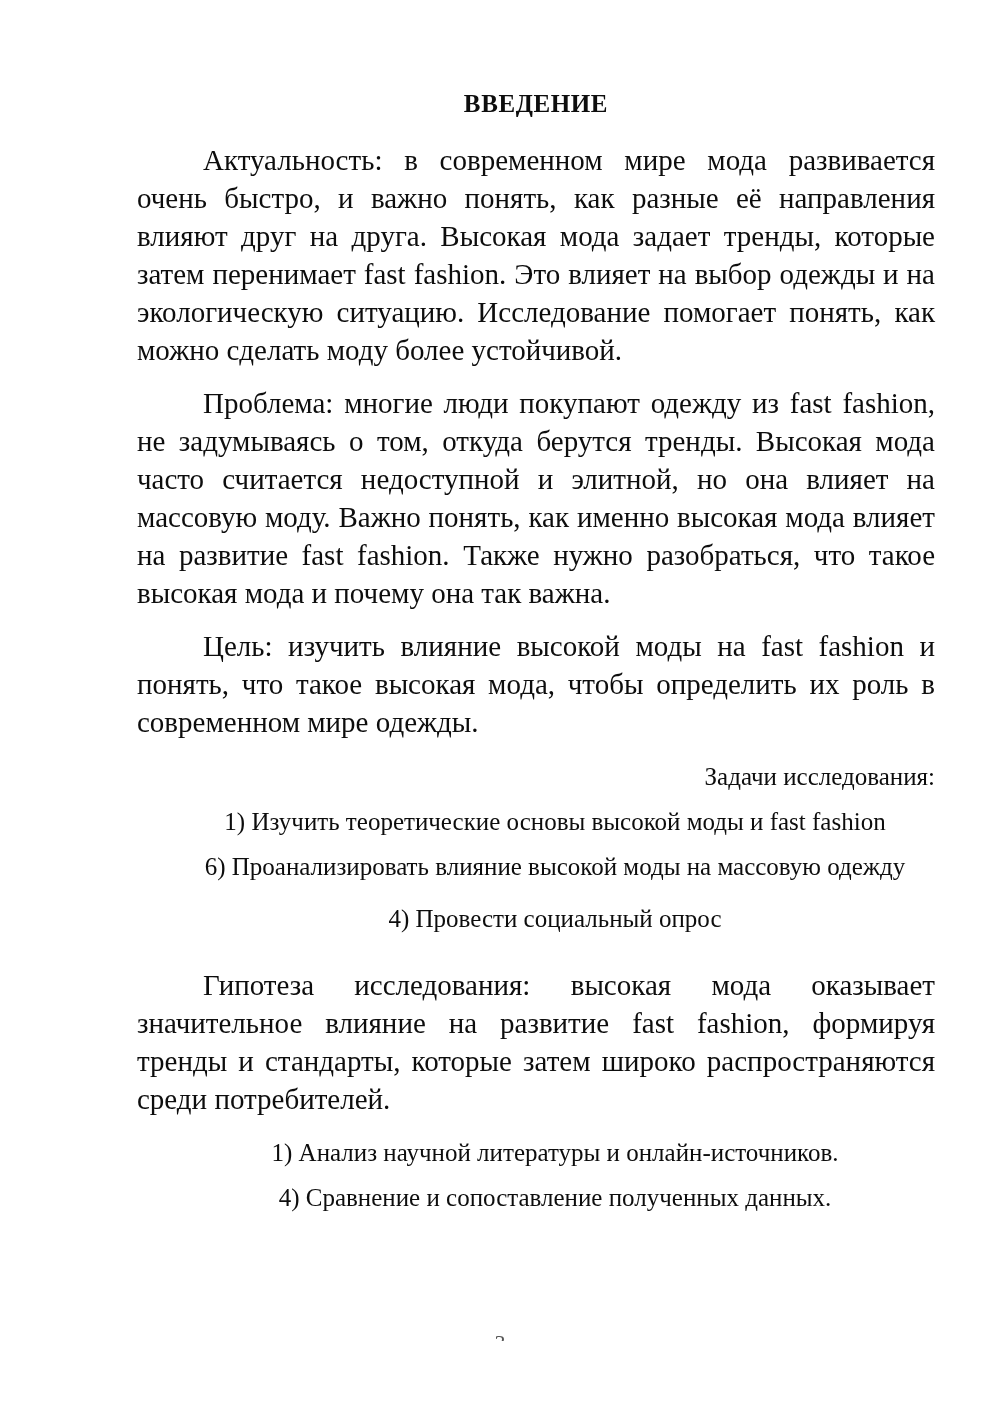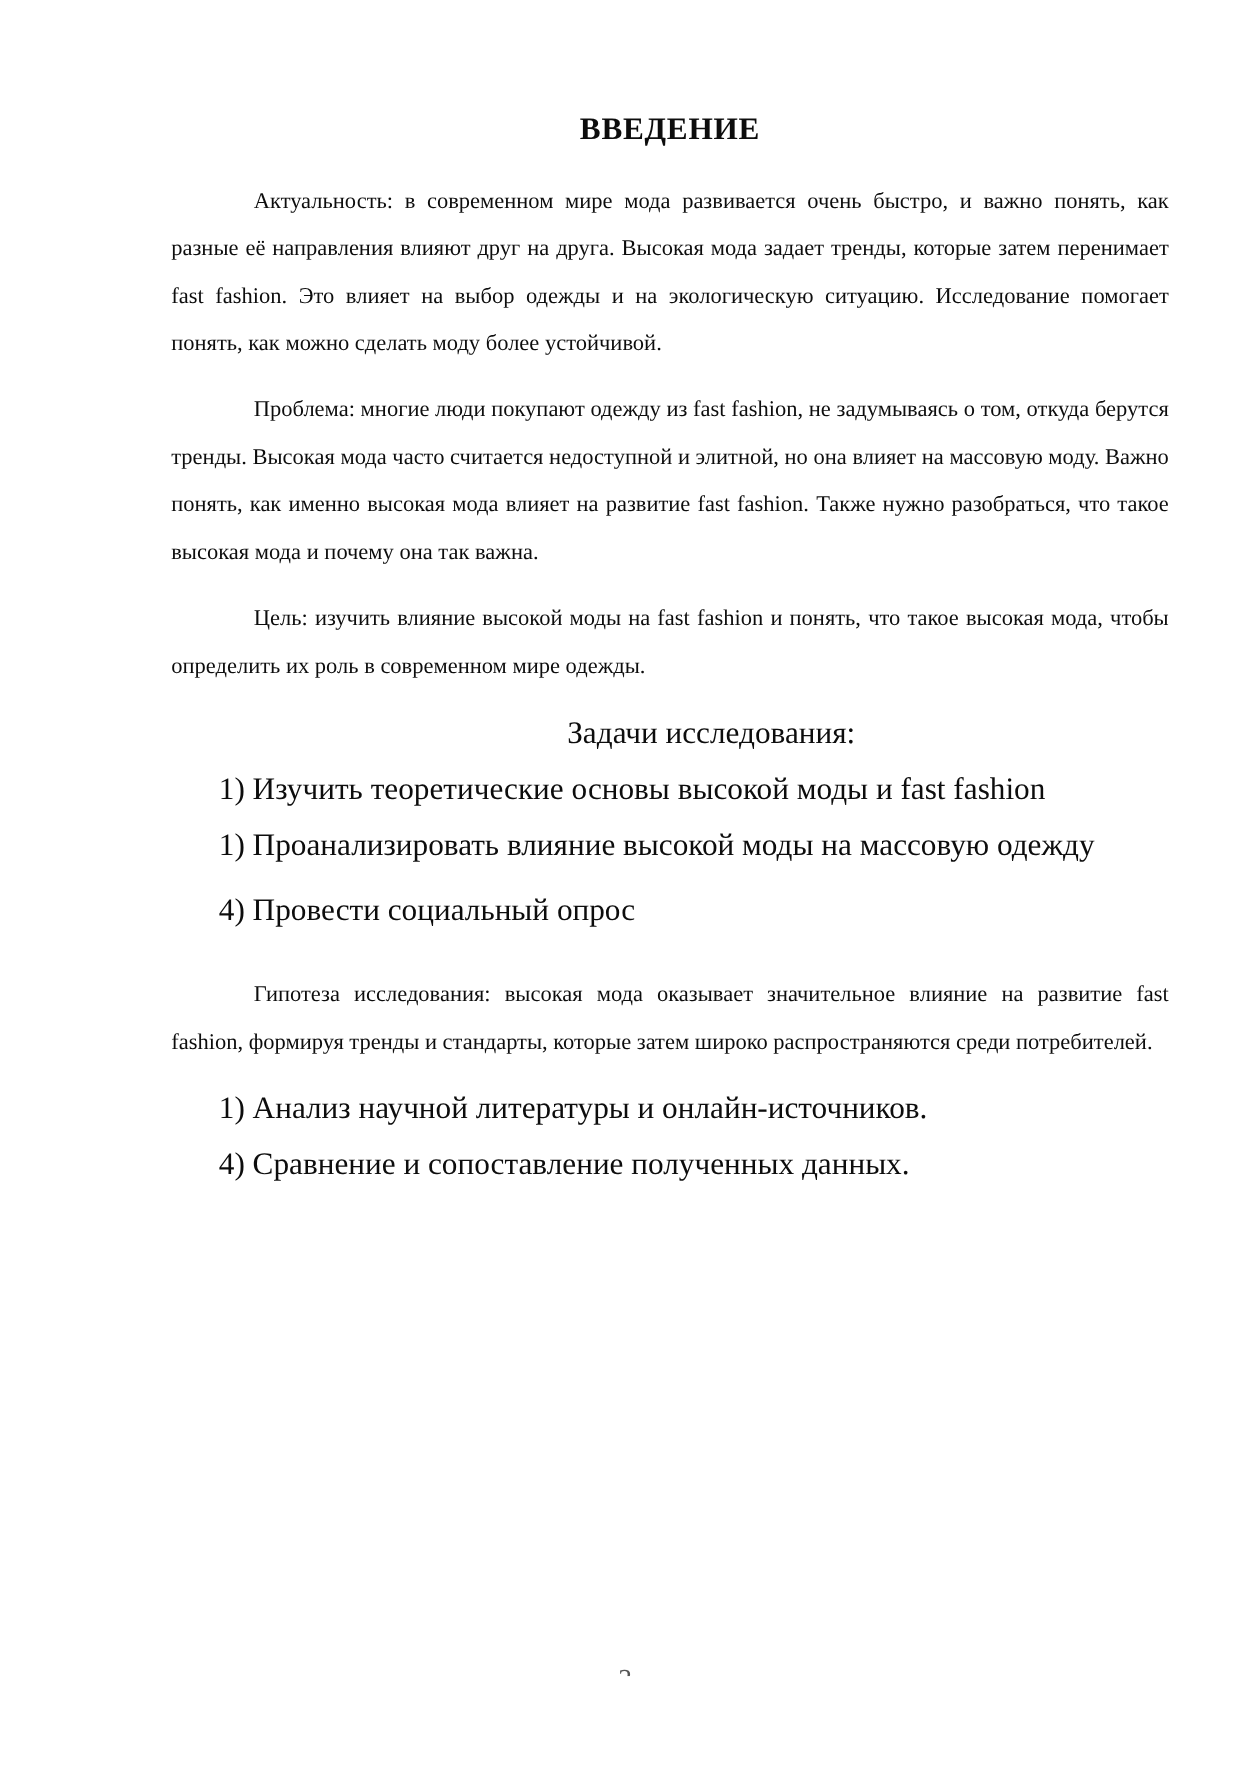--- a/index.html
+++ b/index.html
@@ -28,51 +28,51 @@
   .doc-title {
     font-size: 25px;
     font-weight: bold;
     text-align: center;
     letter-spacing: 0.6px;
     line-height: 1.25;
     margin: 0 0 22px 0;
   }
 
   .para {
-    font-size: 18px;
+    font-size: 29px;
     line-height: 38px;
     text-align: justify;
     text-justify: inter-word;
     margin: 0 0 8px 0;
     text-indent: 66px;
     hyphens: none;
   }
   .para:last-of-type {
     margin-bottom: 0;
   }
 
   .sub-head {
     font-size: 25px;
     line-height: 38px;
     margin: 0;
     padding-left: 66px;
-    text-align: center;
+    text-align: right;
   }
 
   .list {
     list-style: none;
     margin: 0;
     padding: 0;
   }
   .list-item {
     font-size: 25px;
     line-height: 38px;
     margin: 0;
     padding-left: 38px;
-    text-align: left;
+    text-align: center;
     display: block;
   }
 
   .gap-s { height: 7px; }
   .gap-m { height: 9px; }
 
   .page-number {
     position: absolute;
     left: 0;
     right: 0;
@@ -103,21 +103,21 @@
 
     <div class="gap-m"></div>
 
     <p class="sub-head">Задачи исследования:</p>
 
     <div class="gap-s"></div>
 
     <ul class="list">
       <li class="list-item">1) Изучить теоретические основы высокой моды и fast fashion</li>
       <div class="gap-s"></div>
-      <li class="list-item">1) Проанализировать влияние высокой моды на массовую одежду</li>
+      <li class="list-item">6) Проанализировать влияние высокой моды на массовую одежду</li>
       <div class="gap-s"></div>
       <div class="gap-s"></div>
       <li class="list-item">4) Провести социальный опрос</li>
       <div class="gap-s"></div>
     </ul>
 
     <div class="gap-s"></div>
 
 
     <div class="gap-s"></div>

